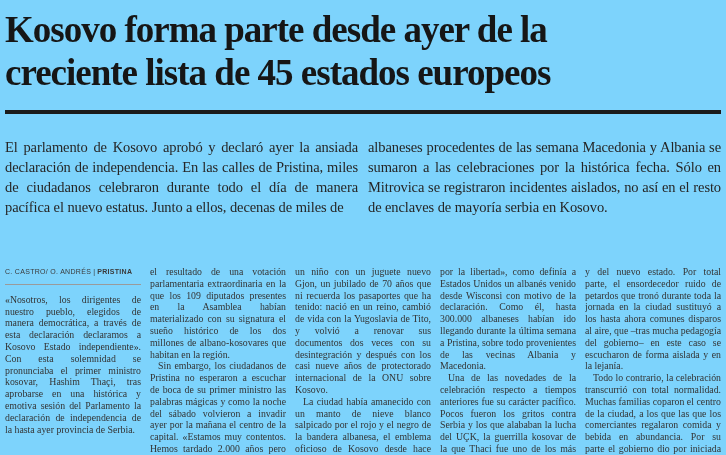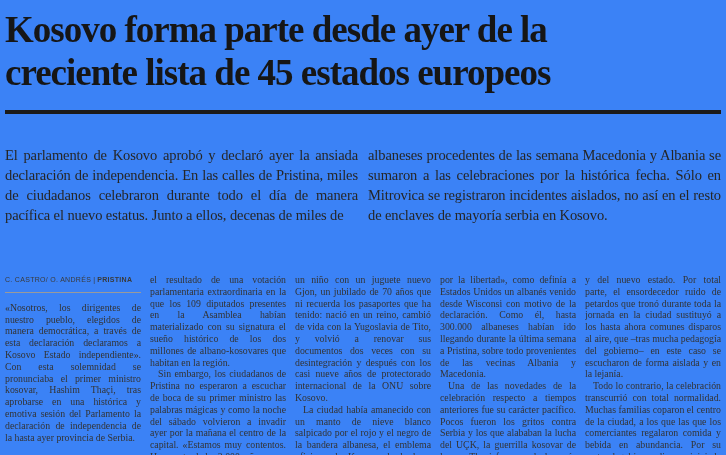--- a/index.html
+++ b/index.html
@@ -2,21 +2,21 @@
 <html lang="es"><head>
 <meta charset="utf-8">
 <style>
   html, body { margin: 0; padding: 0; background: #ffffff; }
   .page {
     position: relative;
     width: 726px;
     height: 455px;
     box-sizing: border-box;
     padding: 8px 5px 0 5px;
-    background: #3b82f6;
+    background: #7dd3fc;
     font-family: "Liberation Serif", serif;
     overflow: hidden;
   }
   .headline {
     margin: 0;
     font-family: "Liberation Serif", serif;
     font-weight: bold;
     font-size: 37px;
     line-height: 43px;
     letter-spacing: -1px;
@@ -24,21 +24,21 @@
     white-space: pre-line;
   }
   .headline-rule {
     height: 4px;
     background: #1b1b1b;
     margin-top: 16px;
   }
   .lede {
     display: flex;
     gap: 10px;
-    margin-top: 31px;
+    margin-top: 23px;
     justify-content: flex-end;
   }
   .lede p {
     margin: 0;
     width: 353px;
     font-size: 14.5px;
     line-height: 20px;
     letter-spacing: -0.1px;
     text-align: justify;
     color: #262626;

